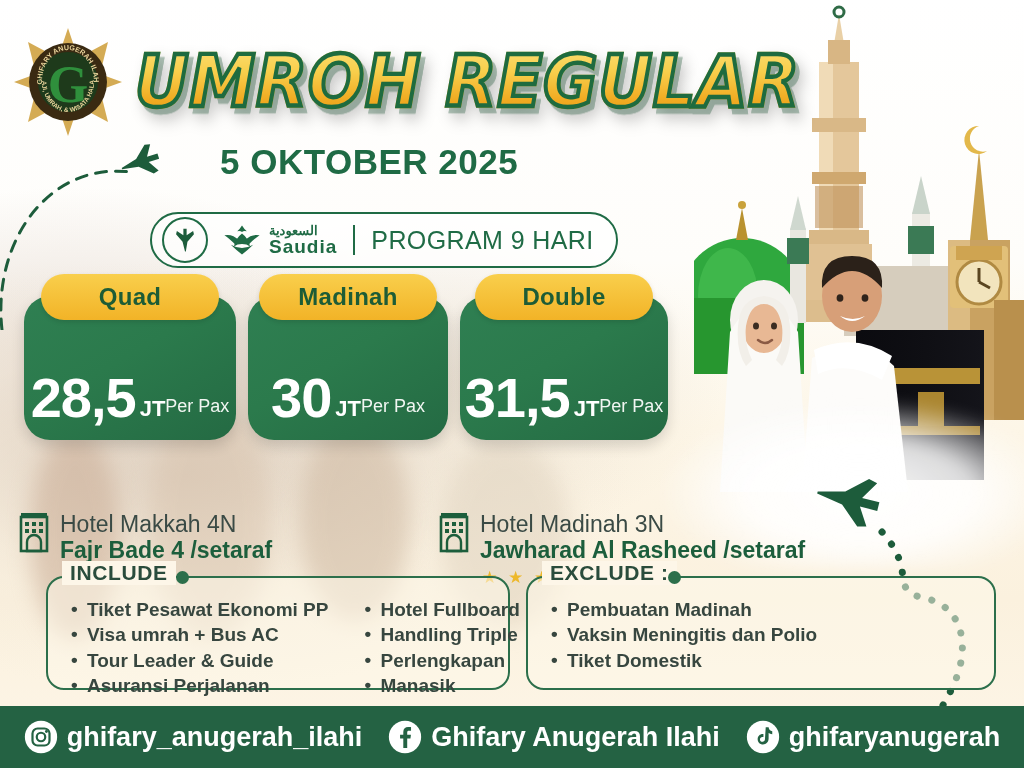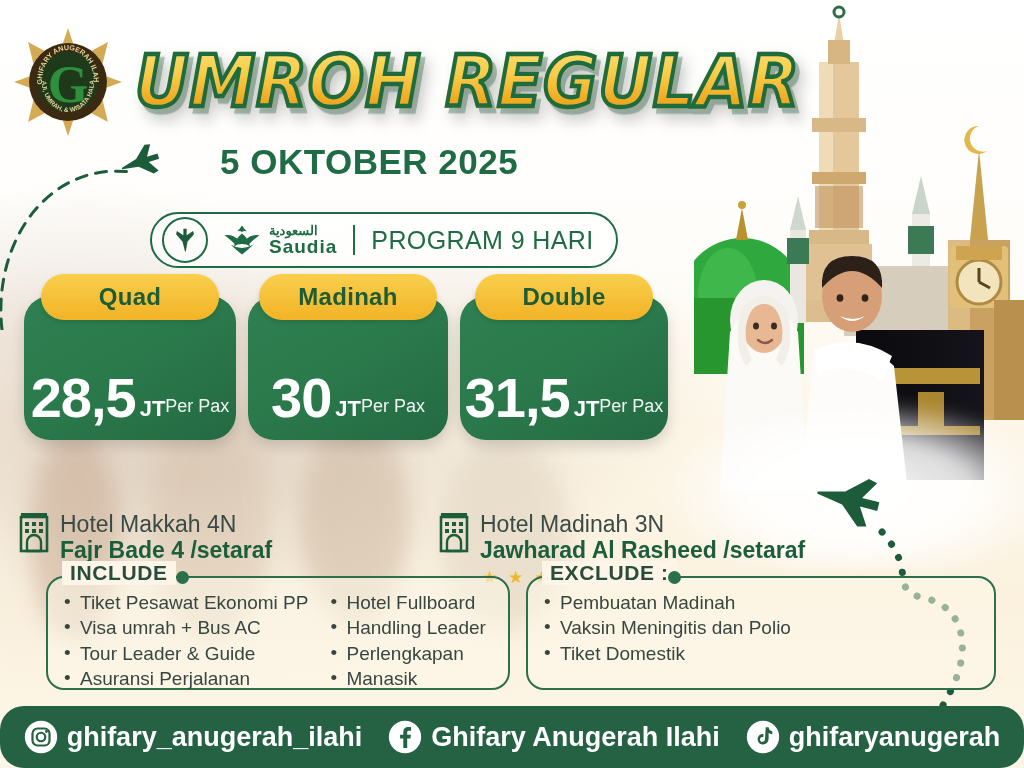--- a/index.html
+++ b/index.html
@@ -102,27 +102,27 @@
 
   
   .box{position:absolute;border:2.5px solid #2c6f4b;border-radius:18px;
     background:rgba(253,247,233,.55);}
   .box-inc{left:46px;top:576px;width:460px;height:110px;}
   .box-exc{left:526px;top:576px;width:466px;height:110px;}
   .box-title{position:absolute;top:-17px;left:14px;padding:0 8px;
     background:#fdf6e8;font-size:21px;font-weight:bold;color:#2a4c3c;letter-spacing:.6px;}
   .box-dot{position:absolute;top:-7px;width:13px;height:13px;border-radius:50%;background:#2c6f4b;}
   .cols{display:flex;gap:20px;padding:12px 6px 0 14px;}
-  .cols ul{list-style:none;margin:0;padding:0;}
+  .cols ul{list-style:none;margin:7px;padding:0;font-weight:bold;}
   .cols li{font-size:19px;color:#37463f;line-height:1.33;position:relative;padding-left:18px;white-space:nowrap;}
   .cols li::before{content:"•";position:absolute;left:2px;top:-1px;color:#37463f;font-size:19px;}
 
   
   .footer{position:absolute;left:0;bottom:0;width:1024px;height:62px;
-    background:#246243;display:flex;align-items:center;justify-content:center;gap:26px;border-radius:24px;}
+    background:#246243;display:flex;align-items:center;justify-content:center;gap:26px;}
   .soc{display:flex;align-items:center;gap:9px;}
   .soc-txt{font-size:27px;font-weight:bold;color:#fff;letter-spacing:0;white-space:nowrap;}
   .soc-ic{width:34px;height:34px;flex:0 0 34px;}
 
   
   .imagery{position:absolute;right:0;top:0;width:330px;height:530px;overflow:hidden;}
   .fog{position:absolute;left:660px;top:400px;width:400px;height:170px;
     background:radial-gradient(ellipse at 50% 55%, rgba(255,255,255,.98) 0%, rgba(255,255,255,.85) 40%, rgba(255,255,255,0) 72%);
     filter:blur(7px);}
 </style>
@@ -374,21 +374,21 @@
     <div class="box-dot" style="left:128px"></div>
     <div class="cols">
       <ul>
         <li>Tiket Pesawat Ekonomi PP</li>
         <li>Visa umrah + Bus AC</li>
         <li>Tour Leader &amp; Guide</li>
         <li>Asuransi Perjalanan</li>
       </ul>
       <ul>
         <li>Hotel Fullboard</li>
-        <li>Handling Leader</li>
+        <li>Handling Triple</li>
         <li>Perlengkapan</li>
         <li>Manasik</li>
       </ul>
     </div>
   </div>
 
   <div class="box box-exc">
     <div class="box-title">EXCLUDE :</div>
     <div class="box-dot" style="left:140px"></div>
     <div class="cols">

